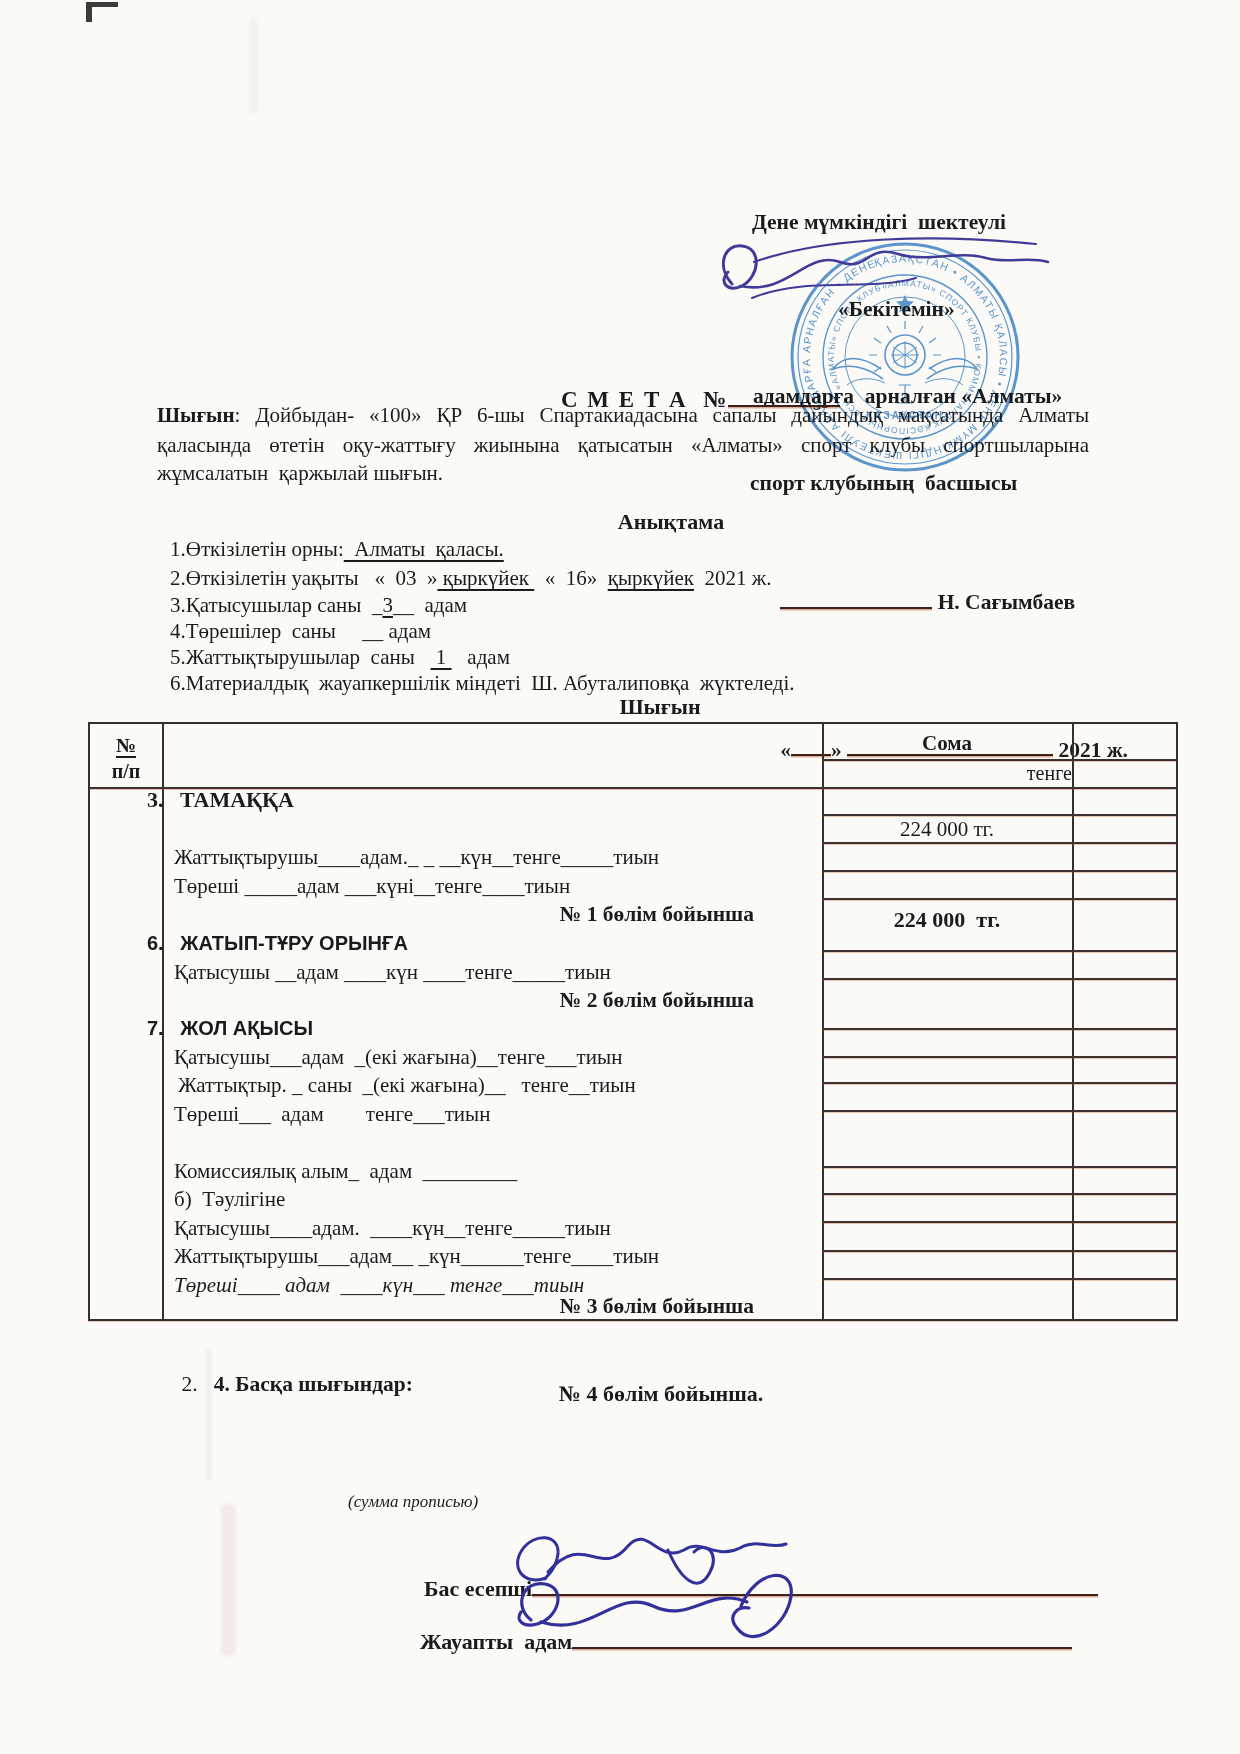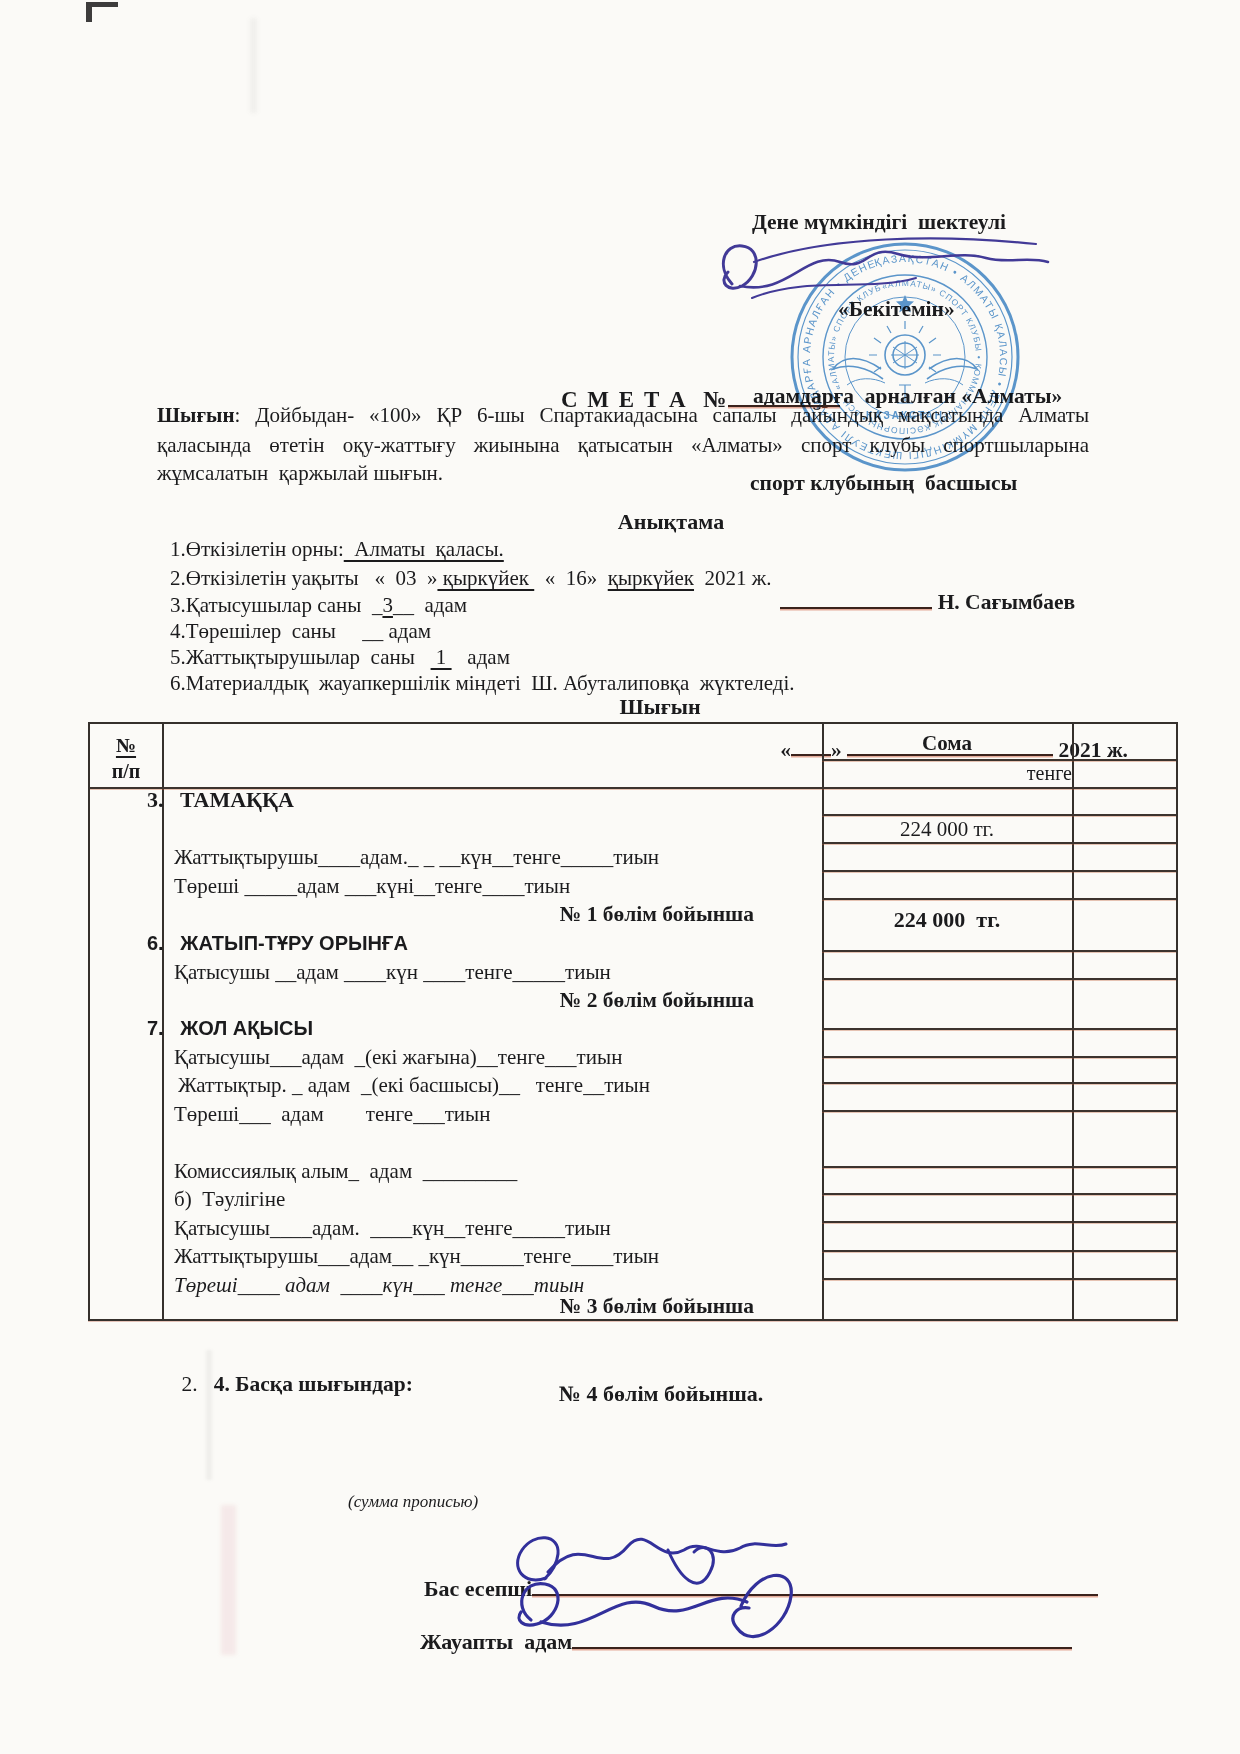--- a/index.html
+++ b/index.html
@@ -147,21 +147,21 @@
 
     <div class="trow b" style="left:57px;top:64px;font-size:22px;"><span>3.   ТАМАҚҚА</span></div>
     <div class="trow" style="left:84px;top:121px;"><span>Жаттықтырушы____адам._ _ __күн__тенге_____тиын</span></div>
     <div class="trow" style="left:84px;top:150px;"><span>Төреші _____адам ___күні__тенге____тиын</span></div>
     <div class="trow sect" style="left:372px;top:178px;"><span>№ 1 бөлім бойынша</span></div>
     <div class="trow b sans" style="left:57px;top:207px;font-size:20px;"><span>6.   ЖАТЫП-ТҰРУ ОРЫНҒА</span></div>
     <div class="trow" style="left:84px;top:236px;"><span>Қатысушы __адам ____күн ____тенге_____тиын</span></div>
     <div class="trow sect" style="left:372px;top:264px;"><span>№ 2 бөлім бойынша</span></div>
     <div class="trow b sans" style="left:57px;top:292px;font-size:20px;"><span>7.   ЖОЛ АҚЫСЫ</span></div>
     <div class="trow" style="left:84px;top:321px;"><span>Қатысушы___адам  _(екі жағына)__тенге___тиын</span></div>
-    <div class="trow" style="left:88px;top:349px;"><span>Жаттықтыр. _ адам  _(екі басшысы)__   тенге__тиын</span></div>
+    <div class="trow" style="left:88px;top:349px;"><span>Жаттықтыр. _ саны  _(екі жағына)__   тенге__тиын</span></div>
     <div class="trow" style="left:84px;top:378px;"><span>Төреші___  адам        тенге___тиын</span></div>
     <div class="trow" style="left:84px;top:435px;"><span>Комиссиялық алым_  адам  _________</span></div>
     <div class="trow" style="left:84px;top:463px;"><span>б)  Тәулігіне</span></div>
     <div class="trow" style="left:84px;top:492px;"><span>Қатысушы____адам.  ____күн__тенге_____тиын</span></div>
     <div class="trow" style="left:84px;top:520px;"><span>Жаттықтырушы___адам__ _күн______тенге____тиын</span></div>
     <div class="trow" style="left:84px;top:549px;font-style:italic;"><span>Төреші____ адам  ____күн___ тенге___тиын</span></div>
     <div class="trow sect" style="left:372px;top:570px;"><span>№ 3 бөлім бойынша</span></div>
 
     <div class="sumcell" style="top:93px;">224 000 тг.</div>
     <div class="sumcell b" style="top:183px;font-size:22px;">224 000  тг.</div>

